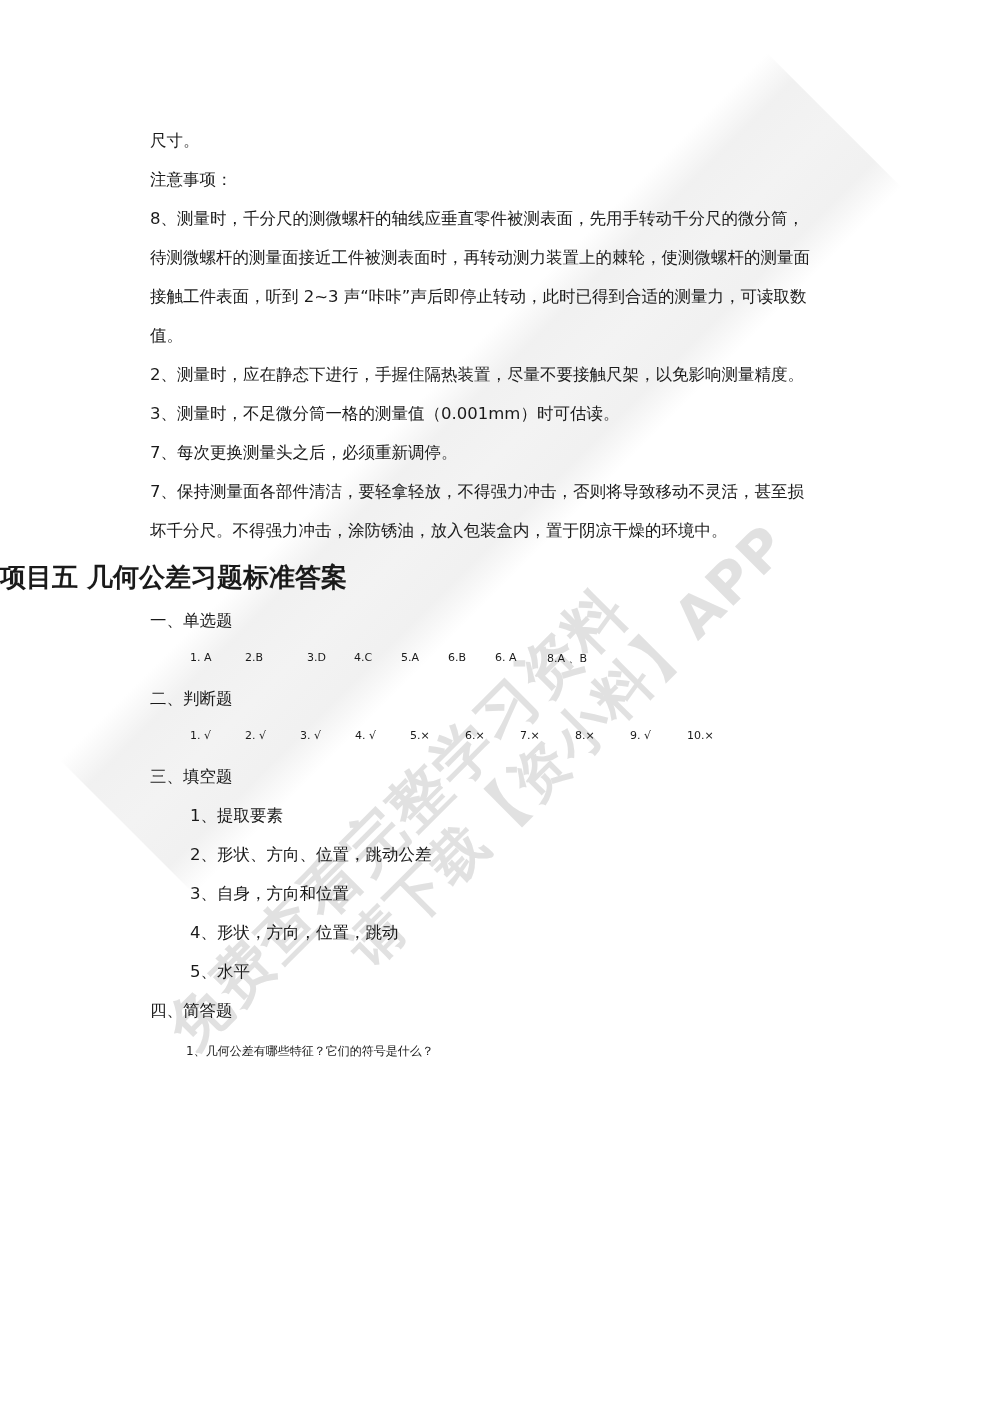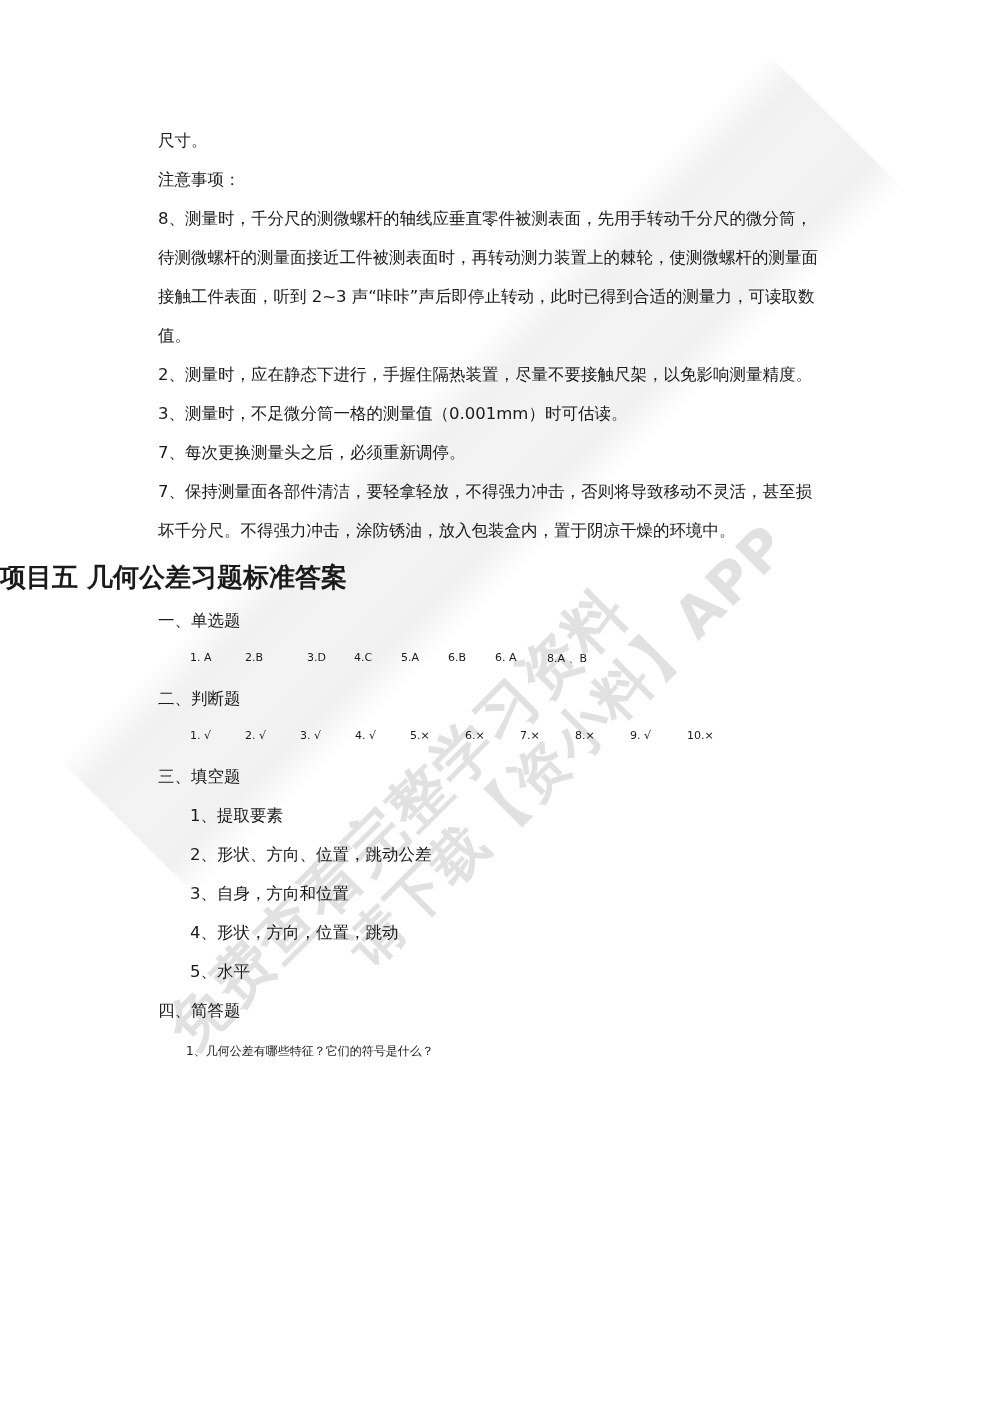--- a/index.html
+++ b/index.html
@@ -40,21 +40,21 @@
       letter-spacing: 2px;
     }
     .wm1 { left: 150px; top: 1010px; font-size: 60px; }
     .wm2 { left: 330px; top: 930px; font-size: 56px; }
     .page {
       position: relative;
       z-index: 2;
     }
     .line {
       position: absolute;
-      left: 158px;
+      left: 150px;
       font-size: 16.5px;
       line-height: 20px;
       white-space: nowrap;
     }
     .title {
       position: absolute;
       left: 0;
       width: 993px;
       text-align: left;
       font-size: 26px;

